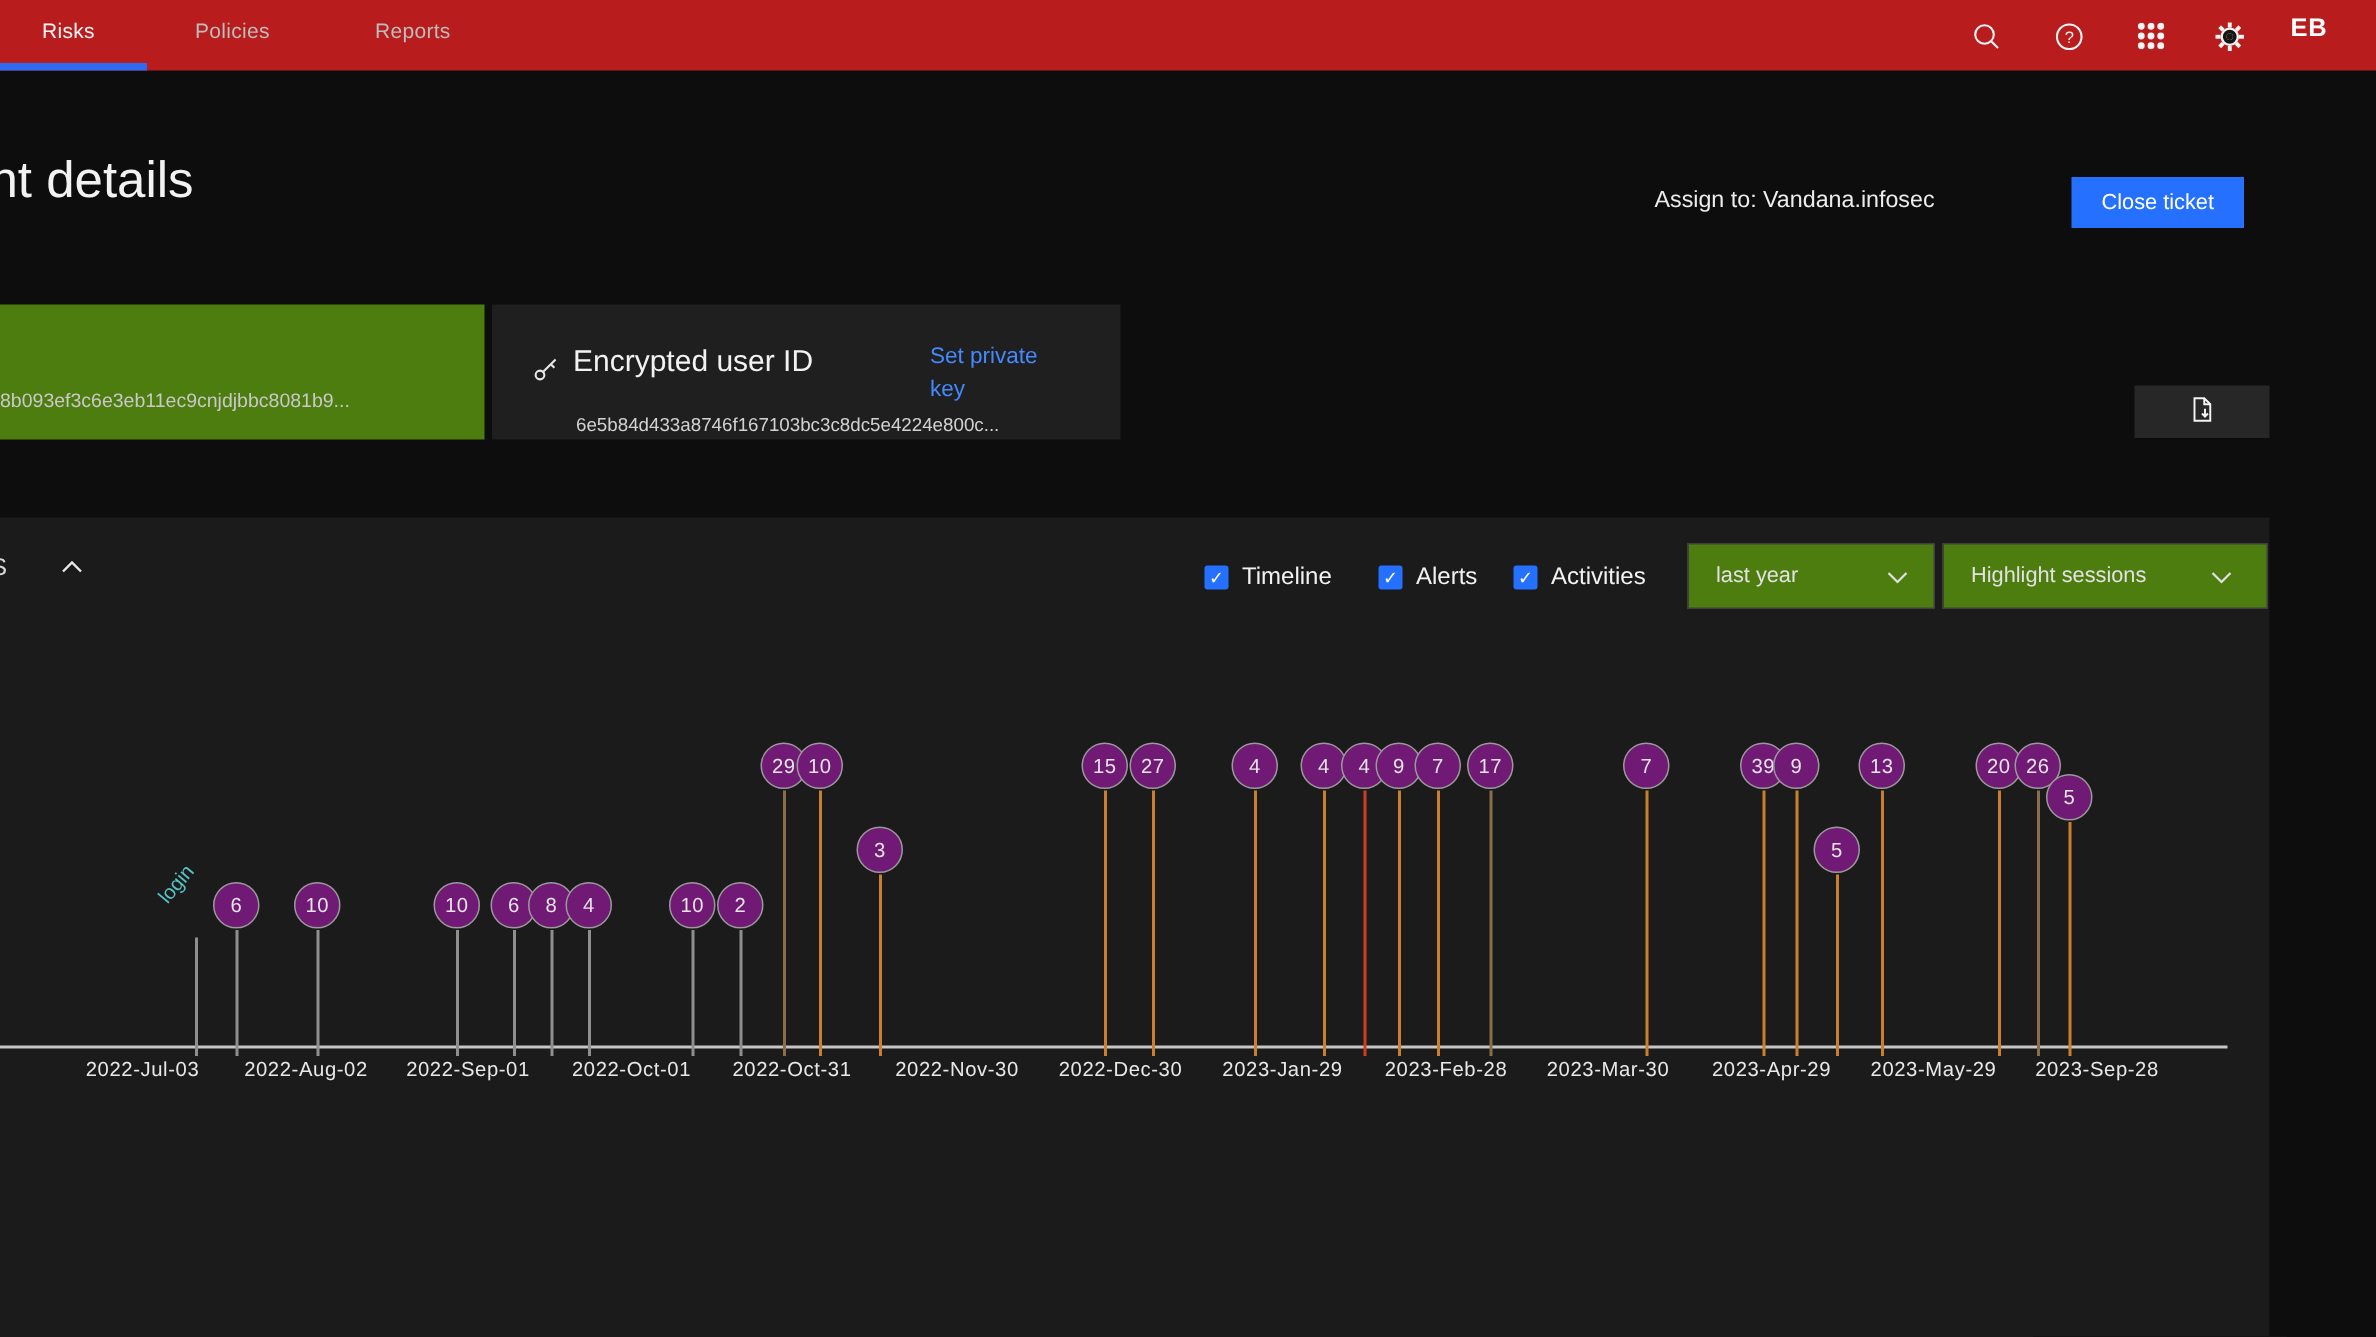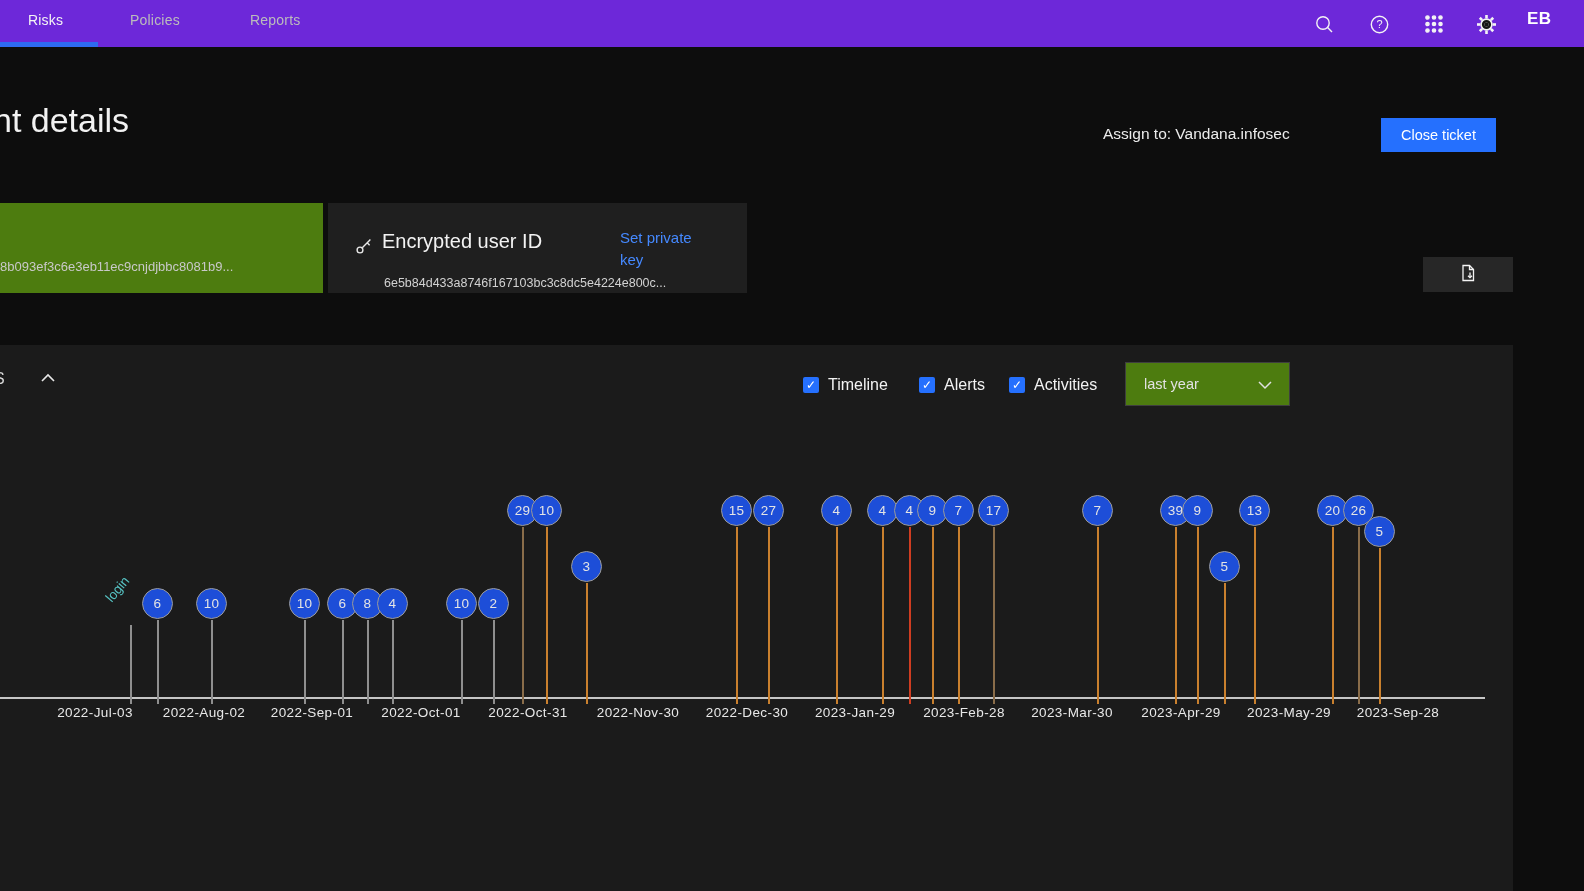--- a/index.html
+++ b/index.html
@@ -1,20 +1,20 @@
 <!DOCTYPE html>
 <html><head>
 <meta charset="utf-8">
 <style>
   * { margin:0; padding:0; box-sizing:border-box; }
   html,body { width:1584px; height:891px; overflow:hidden; }
   body { background:#0d0d0d; font-family:"Liberation Sans", sans-serif; color:#f4f4f4; position:relative; }
 
   
-  .topnav { position:absolute; left:0; top:0; width:1584px; height:47px; background:#6d28d9; }
+  .topnav { position:absolute; left:0; top:0; width:1584px; height:47px; background:#b91c1c; }
   .tab { position:absolute; top:12px; font-size:14px; letter-spacing:.2px; color:#bcbcbc; cursor:pointer; }
   .tab.active { color:#f4f4f4; }
   .tab-indicator { position:absolute; left:0; top:42px; width:98px; height:5px; background:#2e6bf2; }
   .nav-iconbtn { position:absolute; top:5px; width:38px; height:38px; display:flex; align-items:center; justify-content:center; cursor:pointer; }
   .nav-iconbtn svg { stroke:#f4f4f4; fill:none; stroke-width:1.4; }
   .avatar { position:absolute; top:9px; font-size:17px; font-weight:bold; color:#ffffff; letter-spacing:.5px; }
 
   
   .page-title { position:absolute; left:-7px; top:101px; font-size:34px; font-weight:400; color:#f2f2f2; }
   .assign-to { position:absolute; left:1103px; top:125px; font-size:15.5px; color:#ececec; }
@@ -50,21 +50,21 @@
               display:flex; align-items:center; cursor:pointer; }
   .dd-value { font-size:14.5px; color:#e2e2e2; }
   .dropdown svg { stroke:#e0e0e0; fill:none; stroke-width:1.5; position:absolute; }
 
   
   .stem { position:absolute; width:2px; }
   .stem.gray { background:#8f8f8f; }
   .stem.orange { background:#c9802e; }
   .stem.tan { background:#8a6d4a; }
   .stem.red { background:#cf3d21; }
-  .evt-circle { position:absolute; width:31px; height:31px; border-radius:50%; background:#1d4ed8;
+  .evt-circle { position:absolute; width:31px; height:31px; border-radius:50%; background:#701a75;
                 border:1px solid #9a9a9a; display:flex; align-items:center; justify-content:center;
                 font-size:13.5px; font-weight:300; letter-spacing:.3px; color:#e4e4e4; cursor:pointer; }
   .axis-line { position:absolute; left:0; top:352px; width:1485px; height:2px; background:#c6c6c6; }
   .tick-label { position:absolute; top:360px; transform:translateX(-50%); font-size:13.5px; font-weight:300;
                 letter-spacing:.4px; color:#e8e8e8; white-space:nowrap; }
   .annot { position:absolute; left:114px; top:245px; color:#56c2c2; font-size:13.5px; font-weight:300;
            transform:rotate(-50deg); transform-origin:left bottom; }
 </style>
 </head>
 <body>
@@ -173,20 +173,28 @@
   </span>
   <span class="cb-group" style="left:1009px">
     <span class="cbx">✓</span>
     <span class="cb-label">Activities</span>
   </span>
 
   <div class="dropdown" style="left:1125px; width:165px;">
     <span class="dd-value" style="margin-left:18px">last year</span>
     <span>
       <svg style="right:16px; top:17px;" width="16" height="10" viewBox="0 0 16 10">
+          <polyline points="2,2 8,8 14,2"></polyline>
+        </svg>
+    </span>
+  </div>
+  <div class="dropdown" style="left:1295px; width:217px;">
+    <span class="dd-value" style="margin-left:18px">Highlight sessions</span>
+    <span>
+      <svg style="right:22px; top:17px;" width="16" height="10" viewBox="0 0 16 10">
           <polyline points="2,2 8,8 14,2"></polyline>
         </svg>
     </span>
   </div>
 
   <div id="chart">
     <span class="annot">login</span>
     <div class="axis-line"></div>
   <div class="stem gray" style="left: 130px; top: 280px; height: 79px;"></div>
       <div class="stem gray" style="left: 157px; top: 274.5px; height: 84.5px;"></div>

